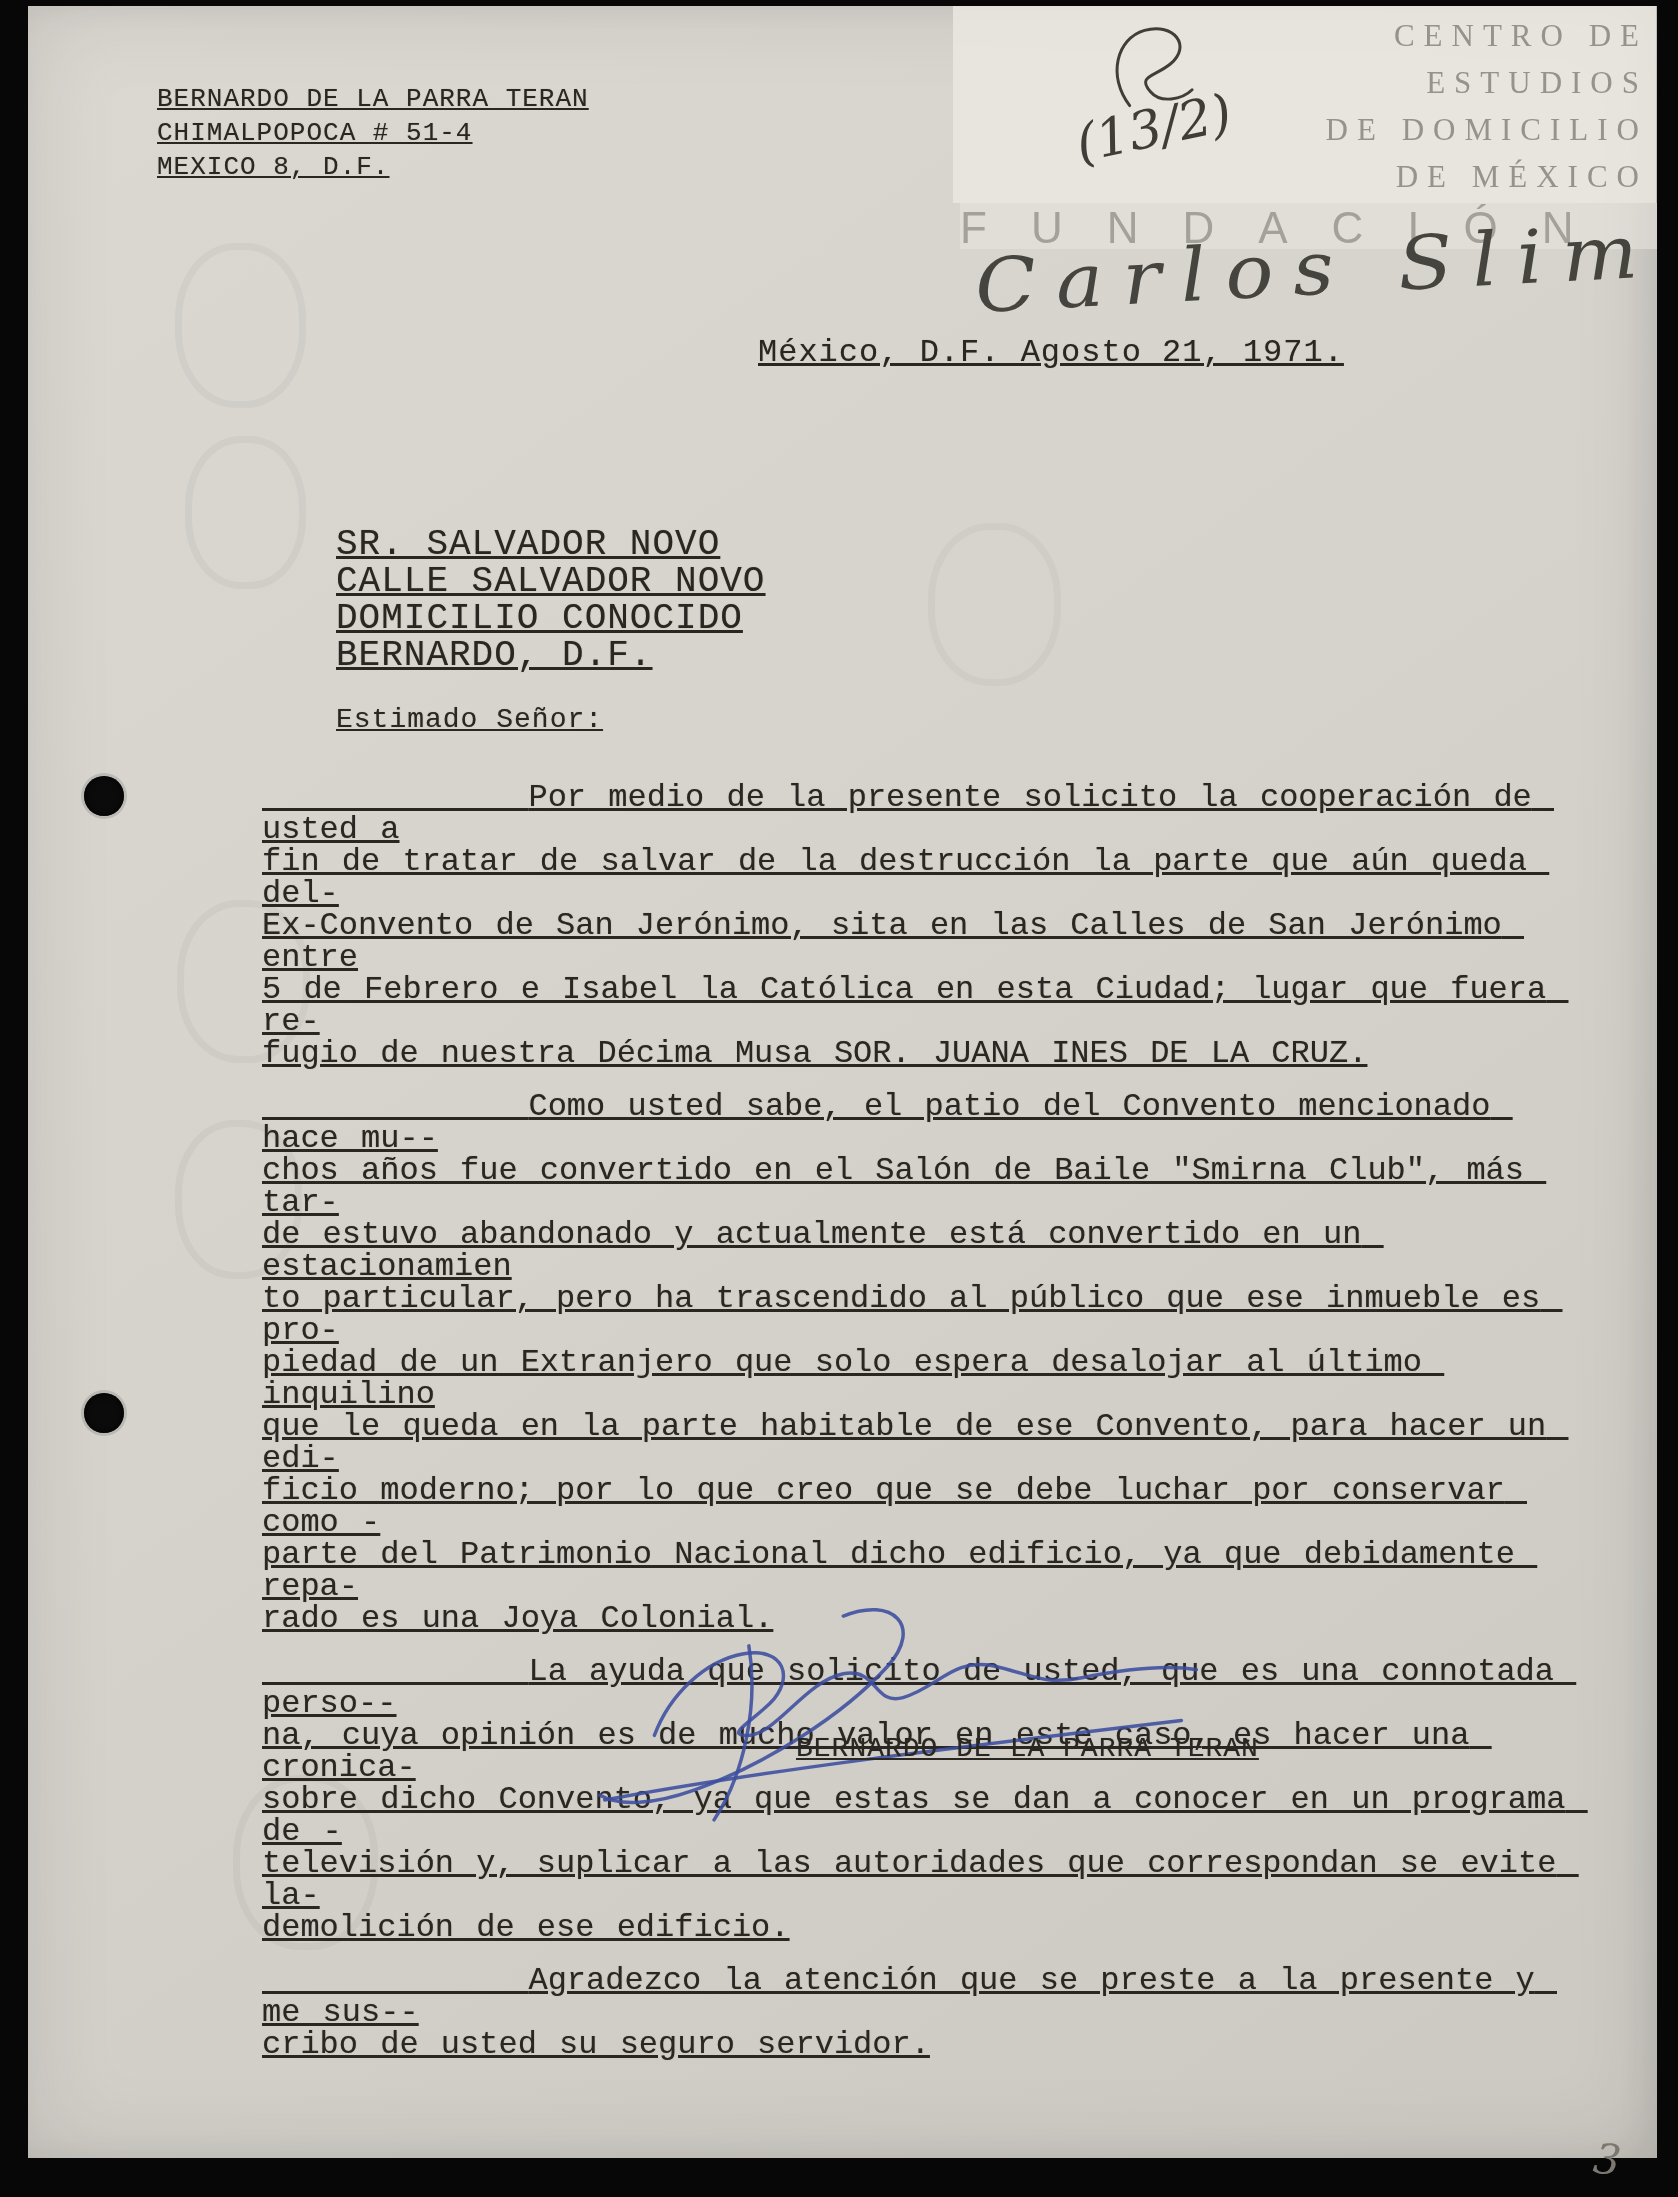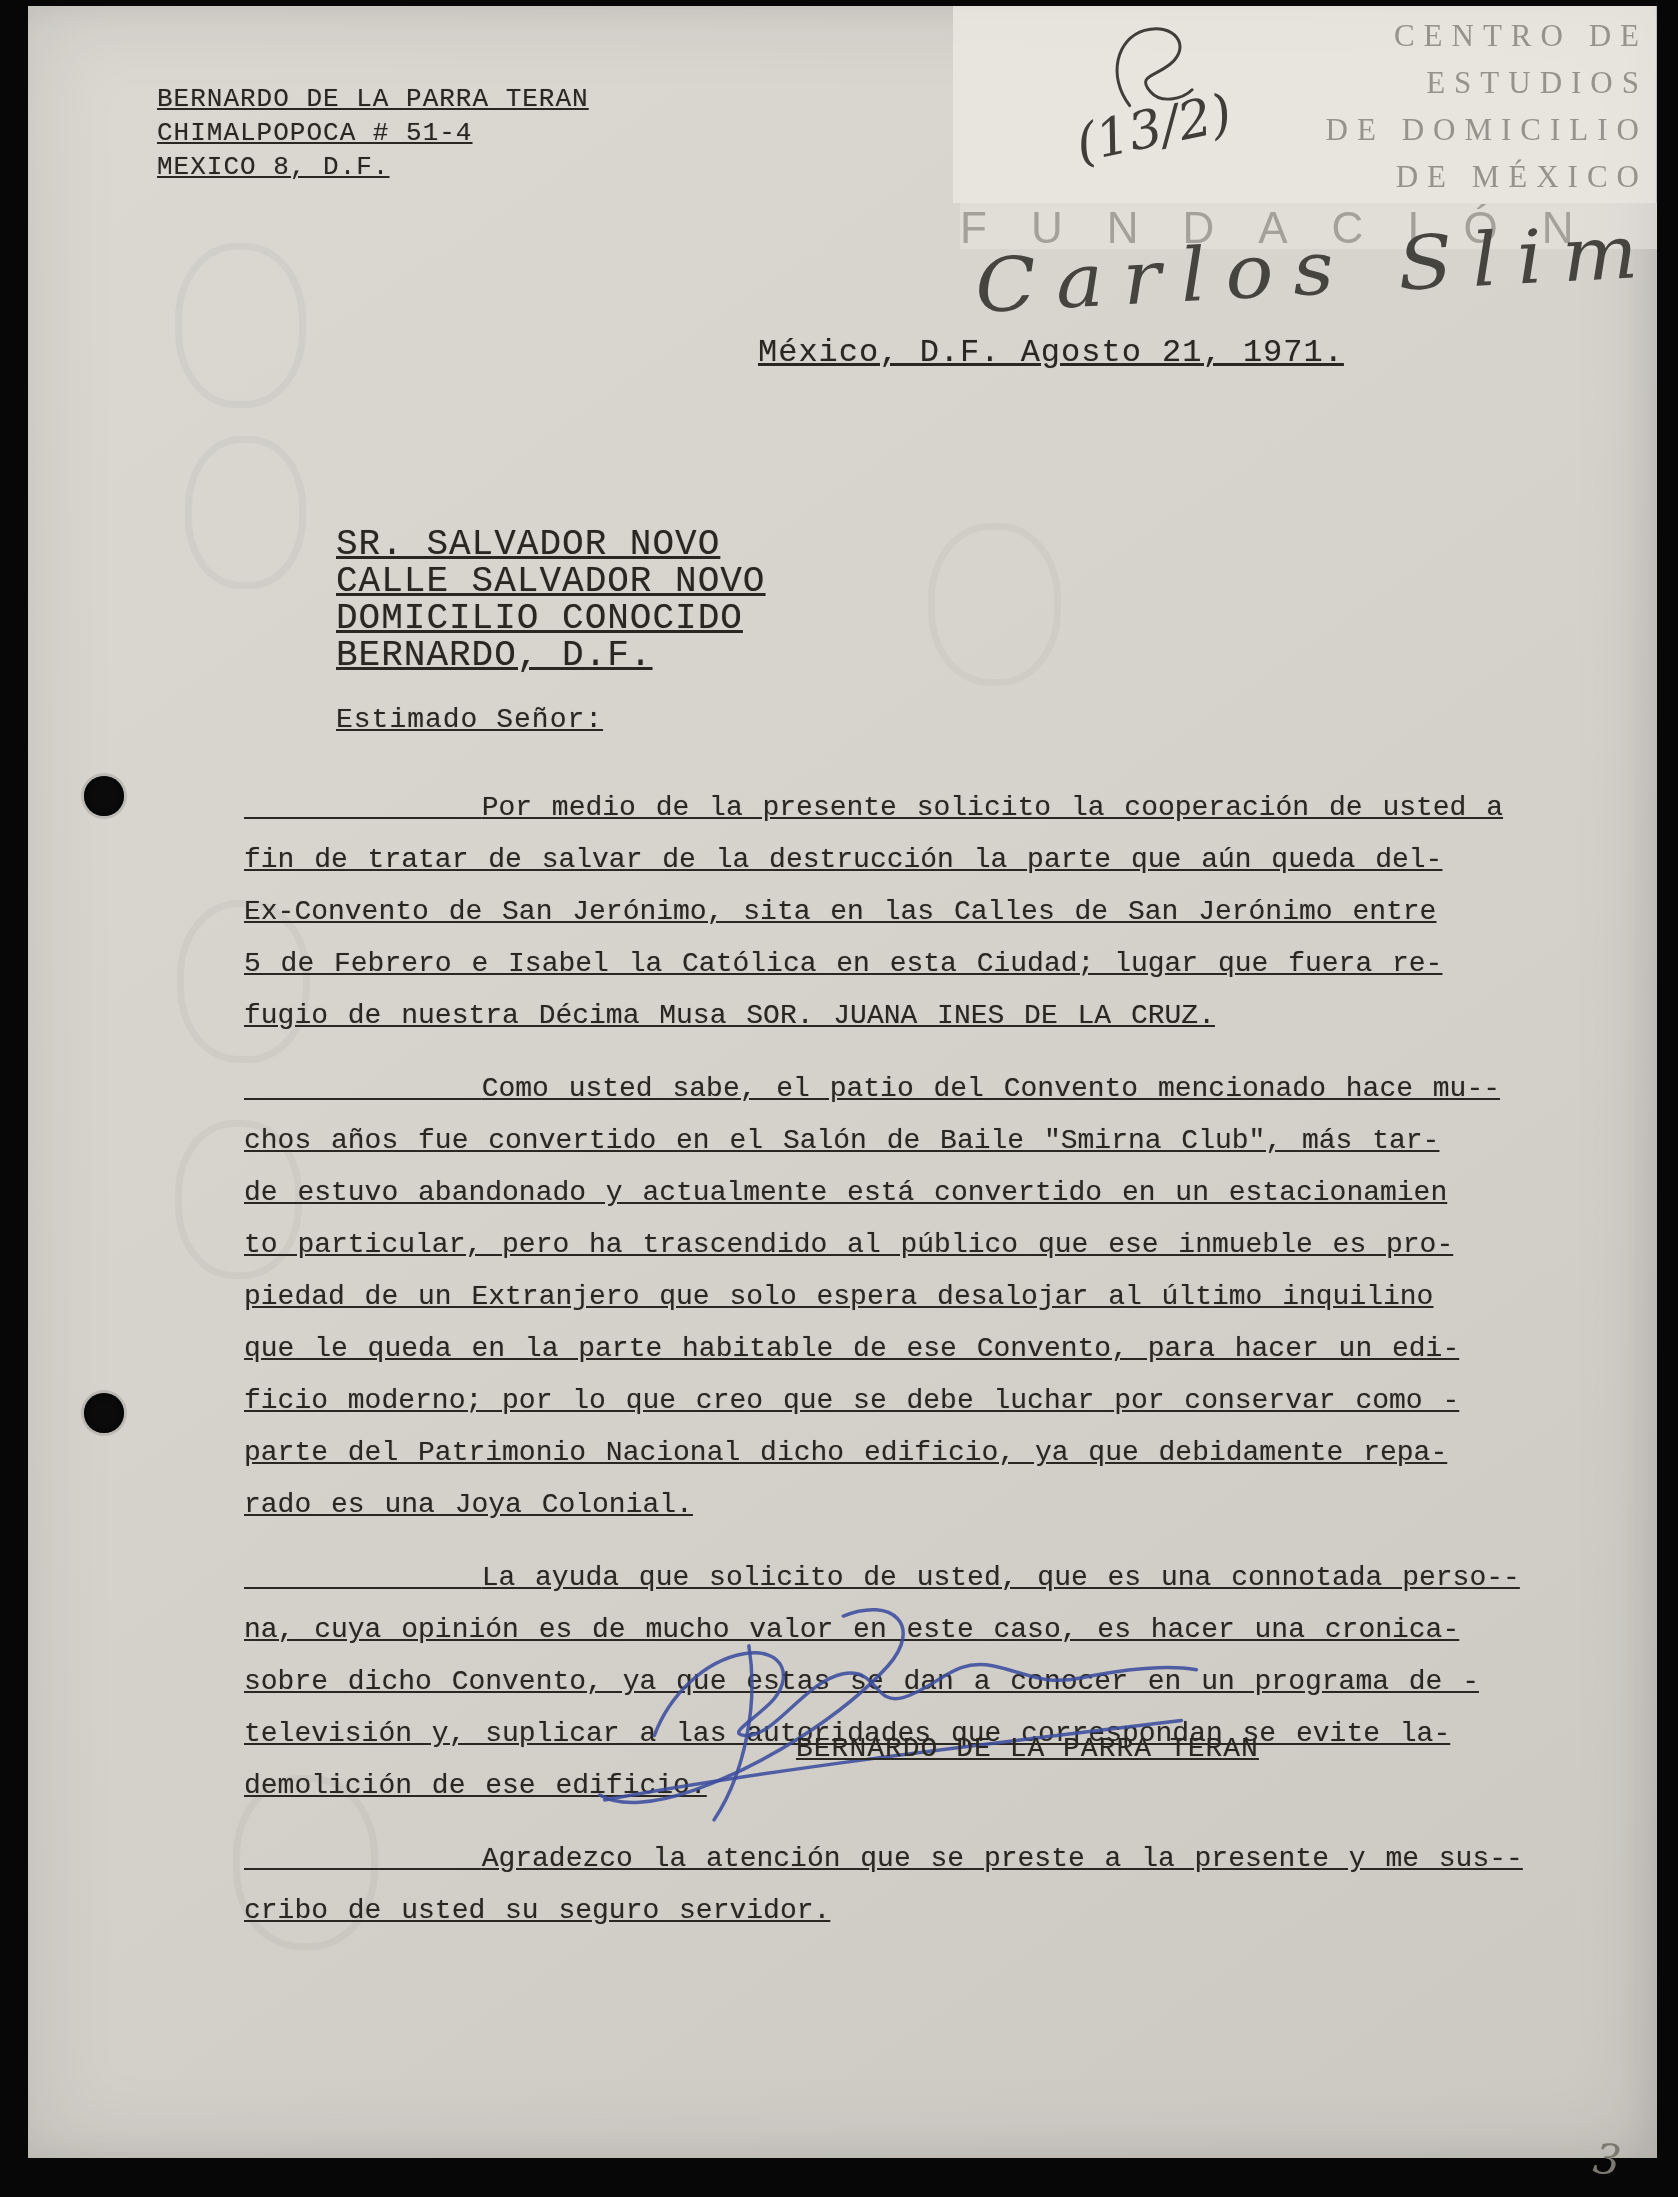--- a/index.html
+++ b/index.html
@@ -42,21 +42,21 @@
   .pencil{
     position:absolute;left:1047px;top:92px;
     font-family:"DejaVu Serif","Liberation Serif",serif;font-style:italic;
     font-size:52px;color:#3f3d37;transform:rotate(-12deg);
   }
   .flourish{position:absolute;left:1067px;top:10px;}
   
   .date{position:absolute;left:730px;top:328px;font-size:32px;letter-spacing:1px;}
   .recipient{position:absolute;left:308px;top:508px;font-size:36px;line-height:37px;letter-spacing:1px;margin-top:12px;}
   .salutation{position:absolute;left:308px;top:698px;font-size:28px;letter-spacing:1px;}
-  .paras{position:absolute;left:216px;top:776px;width:1313px;font-size:28px;line-height:52px;}
+  .paras{position:absolute;left:234px;top:776px;width:1313px;font-size:32px;line-height:32px;}
   .para{white-space:pre-wrap;margin:0 0 21px 0;word-spacing:3px;}
   .typed-name{position:absolute;left:768px;top:1727px;font-size:28px;letter-spacing:1px;}
   
   .signature{position:absolute;left:517px;top:1580px;}
   .signature path{fill:none;stroke:#3c4e9e;stroke-width:3.5;stroke-linecap:round;opacity:.88;}
   
   .hole{position:absolute;width:40px;height:40px;border-radius:50%;background:#0b0b0b;
     box-shadow:0 0 0 3px rgba(0,0,0,0.12), inset 0 0 6px #000;}
   .hole-1{left:56px;top:770px;}
   .hole-2{left:56px;top:1387px;}

